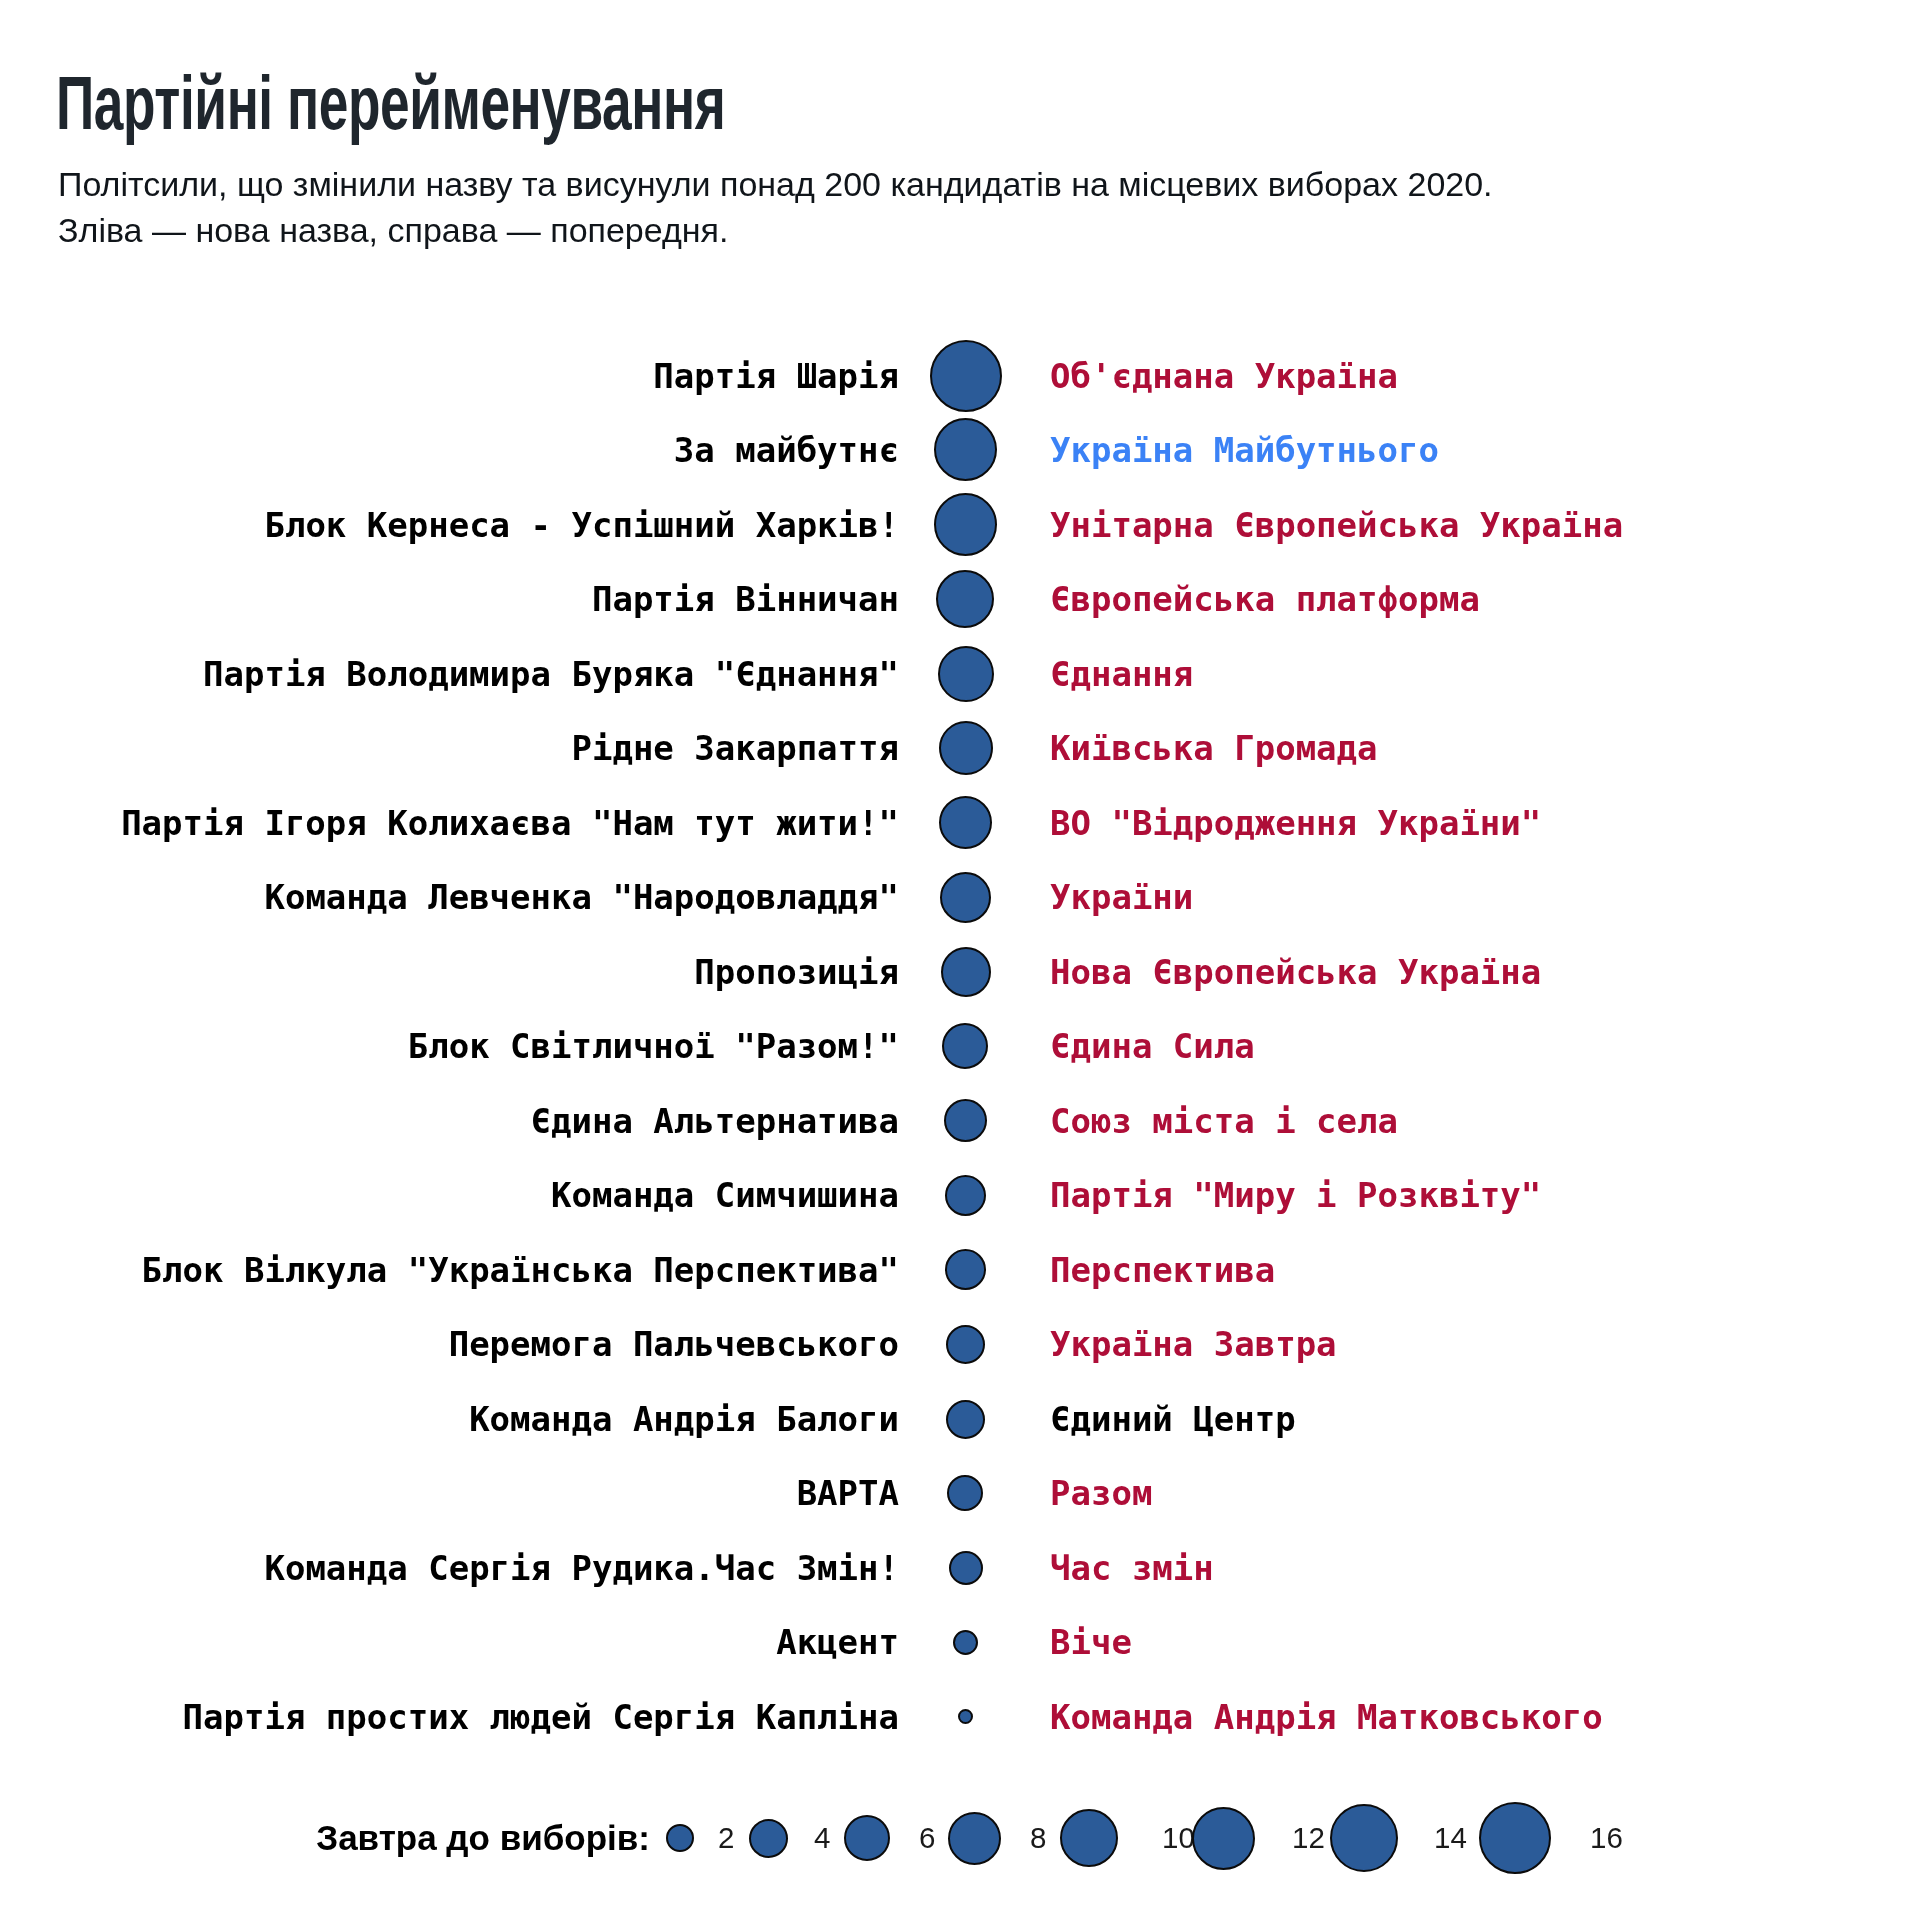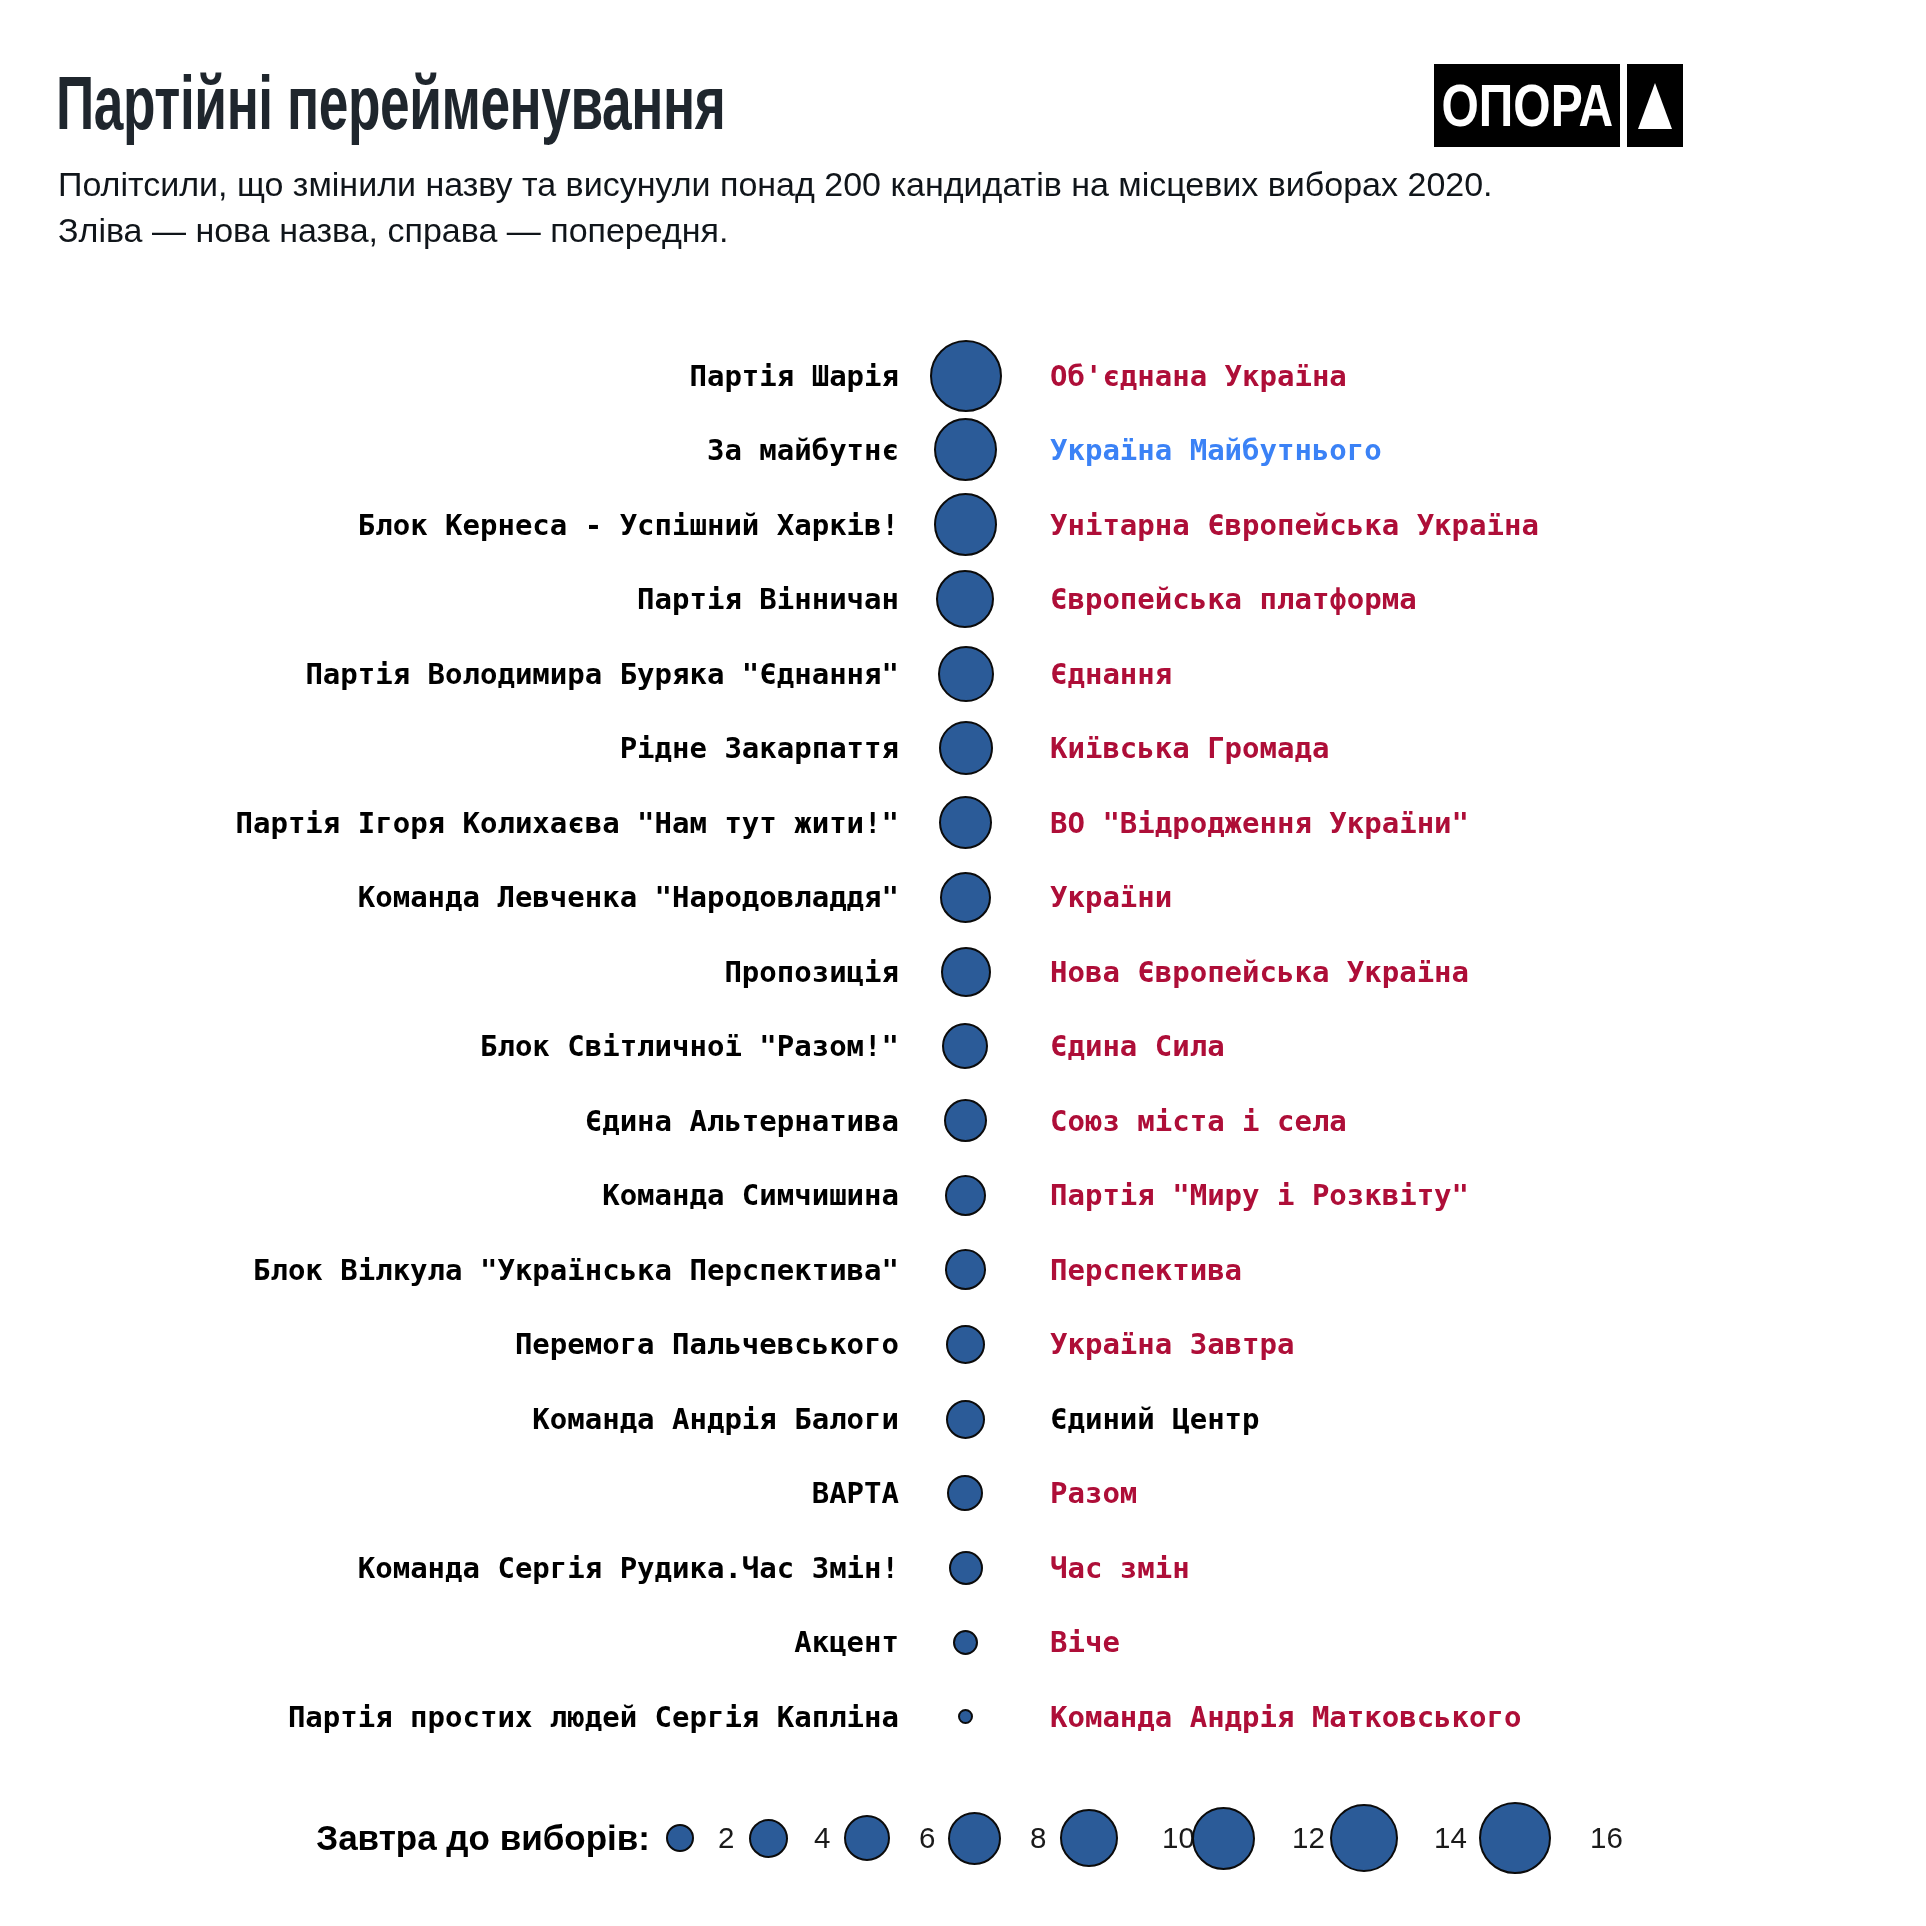--- a/index.html
+++ b/index.html
@@ -8,47 +8,39 @@
   .title{position:absolute;left:56px;top:59px;font-size:76px;font-weight:700;color:#1f262d;
          transform:scaleX(0.70);transform-origin:left top;white-space:nowrap;letter-spacing:-0.6px;}
   .subtitle{position:absolute;left:58px;top:162px;font-size:34px;color:#10151a;line-height:1.35;}
   .logo{position:absolute;left:1434px;top:64px;height:83px;display:flex;gap:7px;}
   .logo-text-box{background:#000;width:186px;height:83px;display:flex;align-items:center;justify-content:center;}
   .logo-text-box span{color:#fff;font-weight:700;font-size:60px;transform:scaleX(0.80);white-space:nowrap;}
   .logo-tri-box{background:#000;width:56px;height:83px;display:flex;align-items:center;justify-content:center;}
   .tri{width:0;height:0;border-left:17.3px solid transparent;border-right:17.3px solid transparent;
        border-bottom:46px solid #fff;}
   .row-new,.row-old{position:absolute;height:54px;line-height:54px;white-space:nowrap;
-       font-family:"DejaVu Sans Mono",monospace;font-weight:700;font-size:29px;}
+       font-family:"DejaVu Sans Mono",monospace;font-weight:700;font-size:34px;}
   .row-new{left:39px;width:860px;text-align:right;color:#000000;}
   .row-old{left:1050px;width:854px;text-align:left;}
   .bubble{position:absolute;border-radius:50%;box-sizing:border-box;}
   .legend-label{position:absolute;left:193px;width:457px;top:1812px;height:51px;line-height:51px;
        text-align:right;font-weight:700;font-size:35px;color:#000;white-space:nowrap;}
   .legend-num{position:absolute;top:1812px;height:51px;line-height:51px;font-size:29.5px;color:#1a1a1a;}
 </style>
 </head>
 <body>
 
 <div class="canvas">
   <div class="title" style="color: rgb(31, 38, 45);">Партійні перейменування</div>
 
   <div class="subtitle">
     <div>Політсили, що змінили назву та висунули понад 200 кандидатів на місцевих виборах 2020.</div>
     <div>Зліва — нова назва, справа — попередня.</div>
   </div>
 
-  <div class="logo">
-    <div class="logo-text-box" style="background: rgb(0, 0, 0);">
-      <span style="color: rgb(255, 255, 255);">ОПОРА</span>
-    </div>
-    <div class="logo-tri-box" style="background: rgb(0, 0, 0);">
-      <div class="tri" style="border-bottom-color: rgb(255, 255, 255);"></div>
-    </div>
-  </div>
 
   <div id="rows">
       <div class="row-new" style="top: 349px;">Партія Шарія</div>
       <div class="bubble" style="left: 930px; top: 340px; width: 72px; height: 72px; background: rgb(43, 91, 152); border: 2.2px solid rgb(11, 11, 11);"></div>
       <div class="row-old" style="top: 349px; color: rgb(174, 14, 56);">Об'єднана Україна</div>
       <div class="row-new" style="top: 423px;">За майбутнє</div>
       <div class="bubble" style="left: 934px; top: 418px; width: 63px; height: 63px; background: rgb(43, 91, 152); border: 2.2px solid rgb(11, 11, 11);"></div>
       <div class="row-old" style="top: 423px; color: #3b82f6;">Україна Майбутнього</div>
       <div class="row-new" style="top: 498px;">Блок Кернеса - Успішний Харків!</div>
       <div class="bubble" style="left: 934px; top: 493px; width: 63px; height: 63px; background: rgb(43, 91, 152); border: 2.2px solid rgb(11, 11, 11);"></div>

